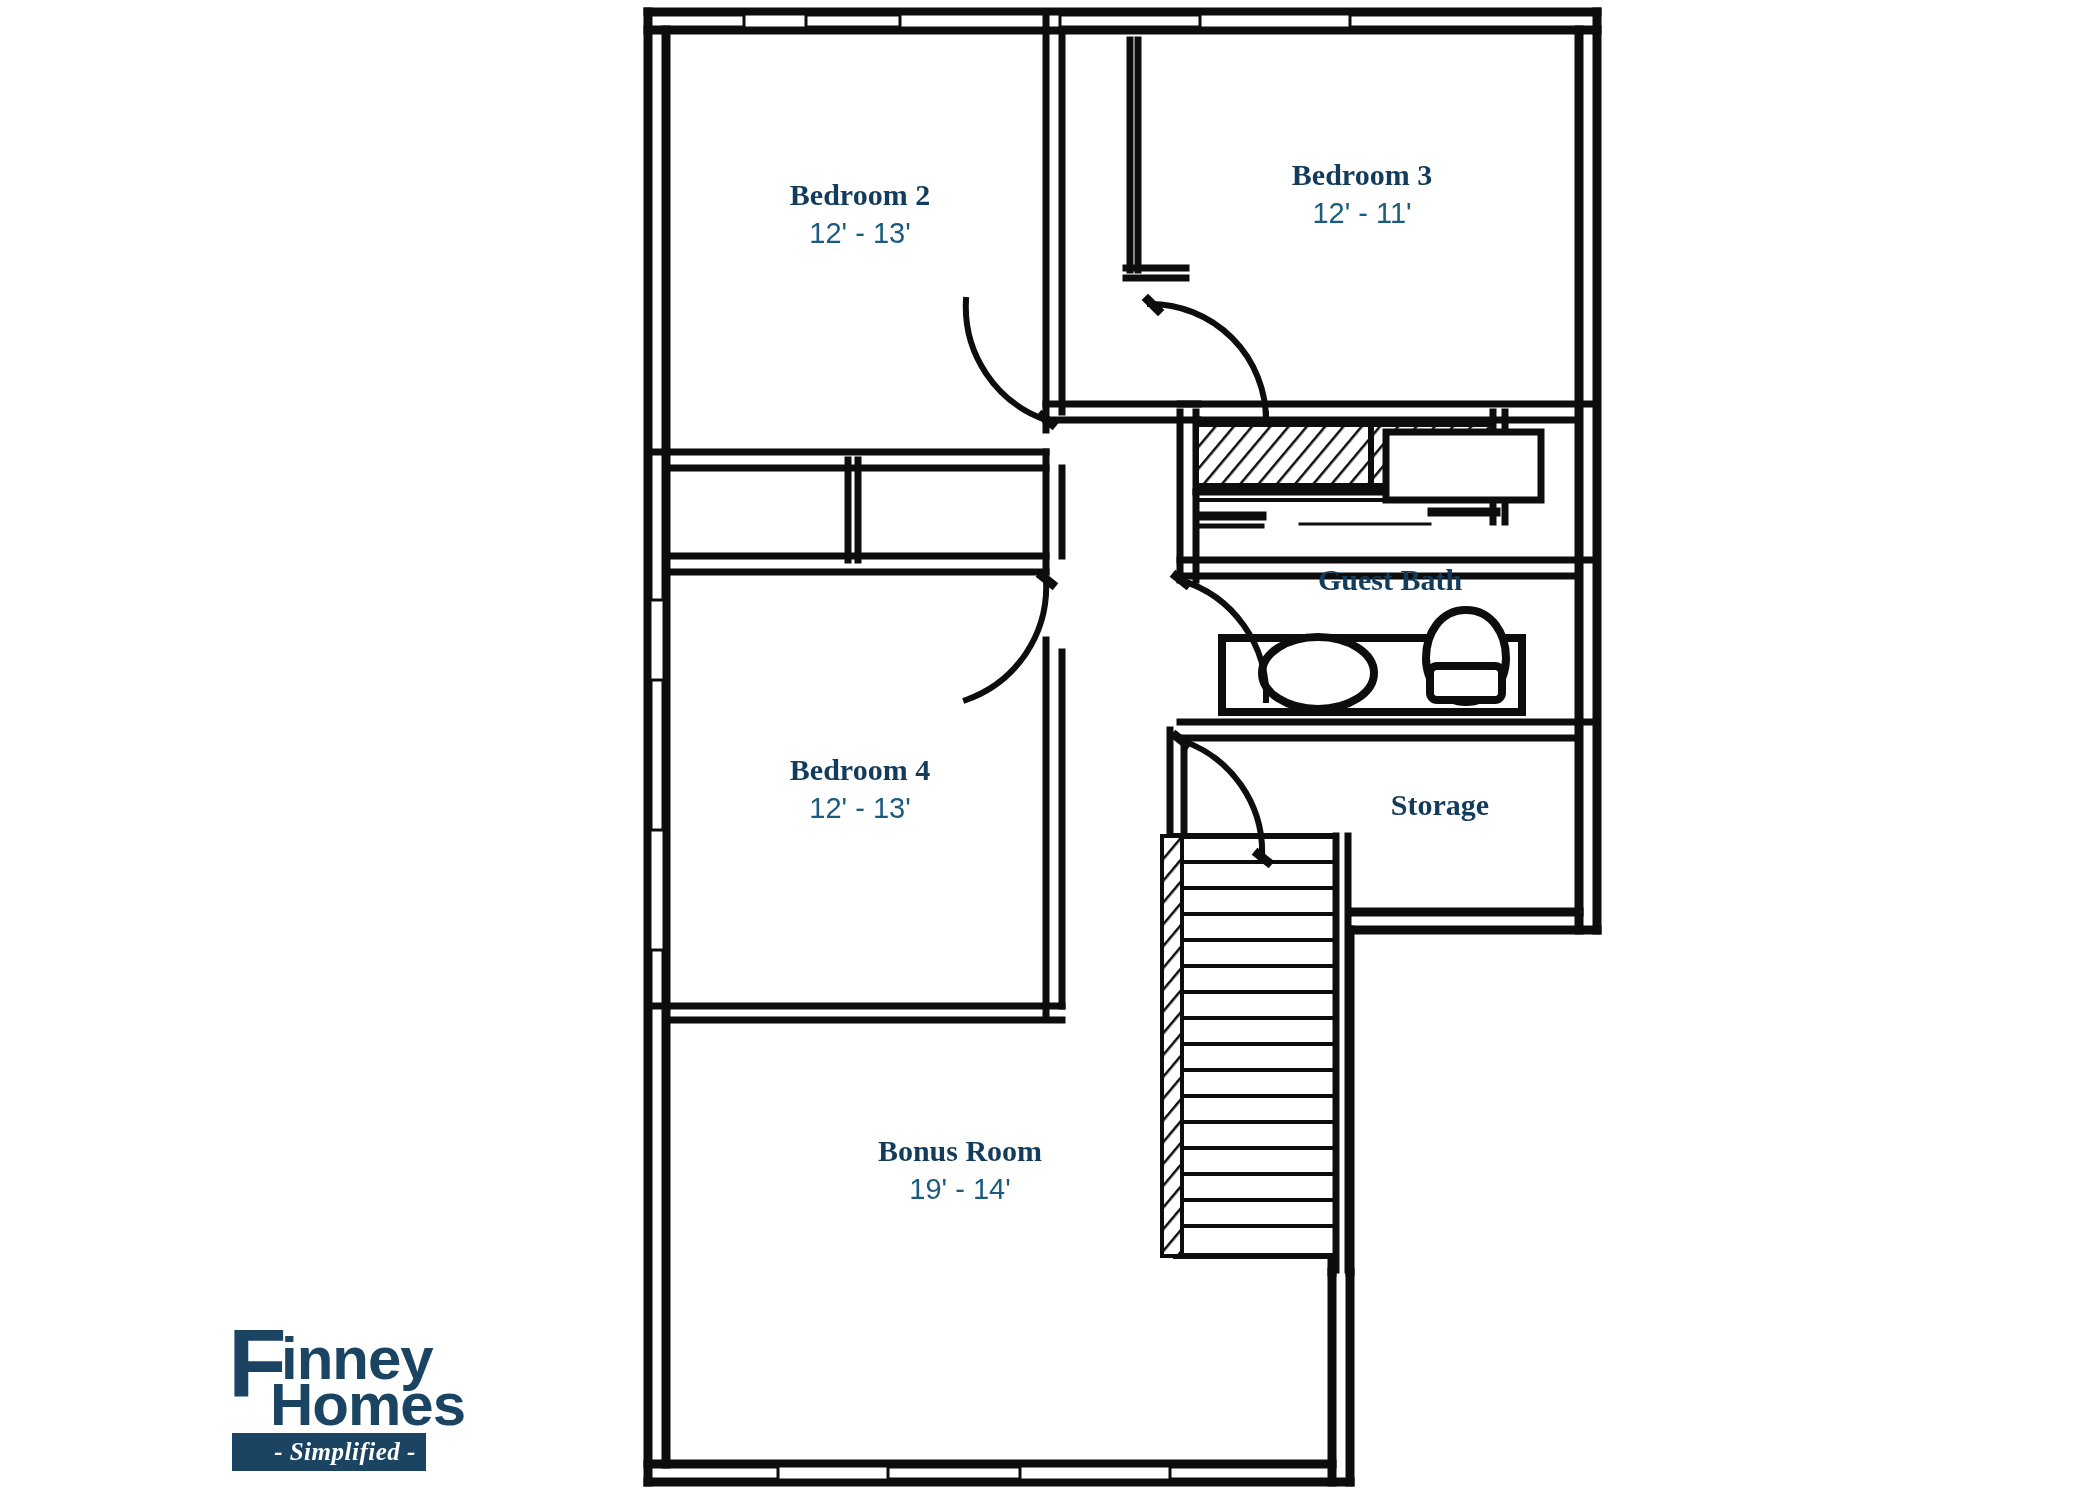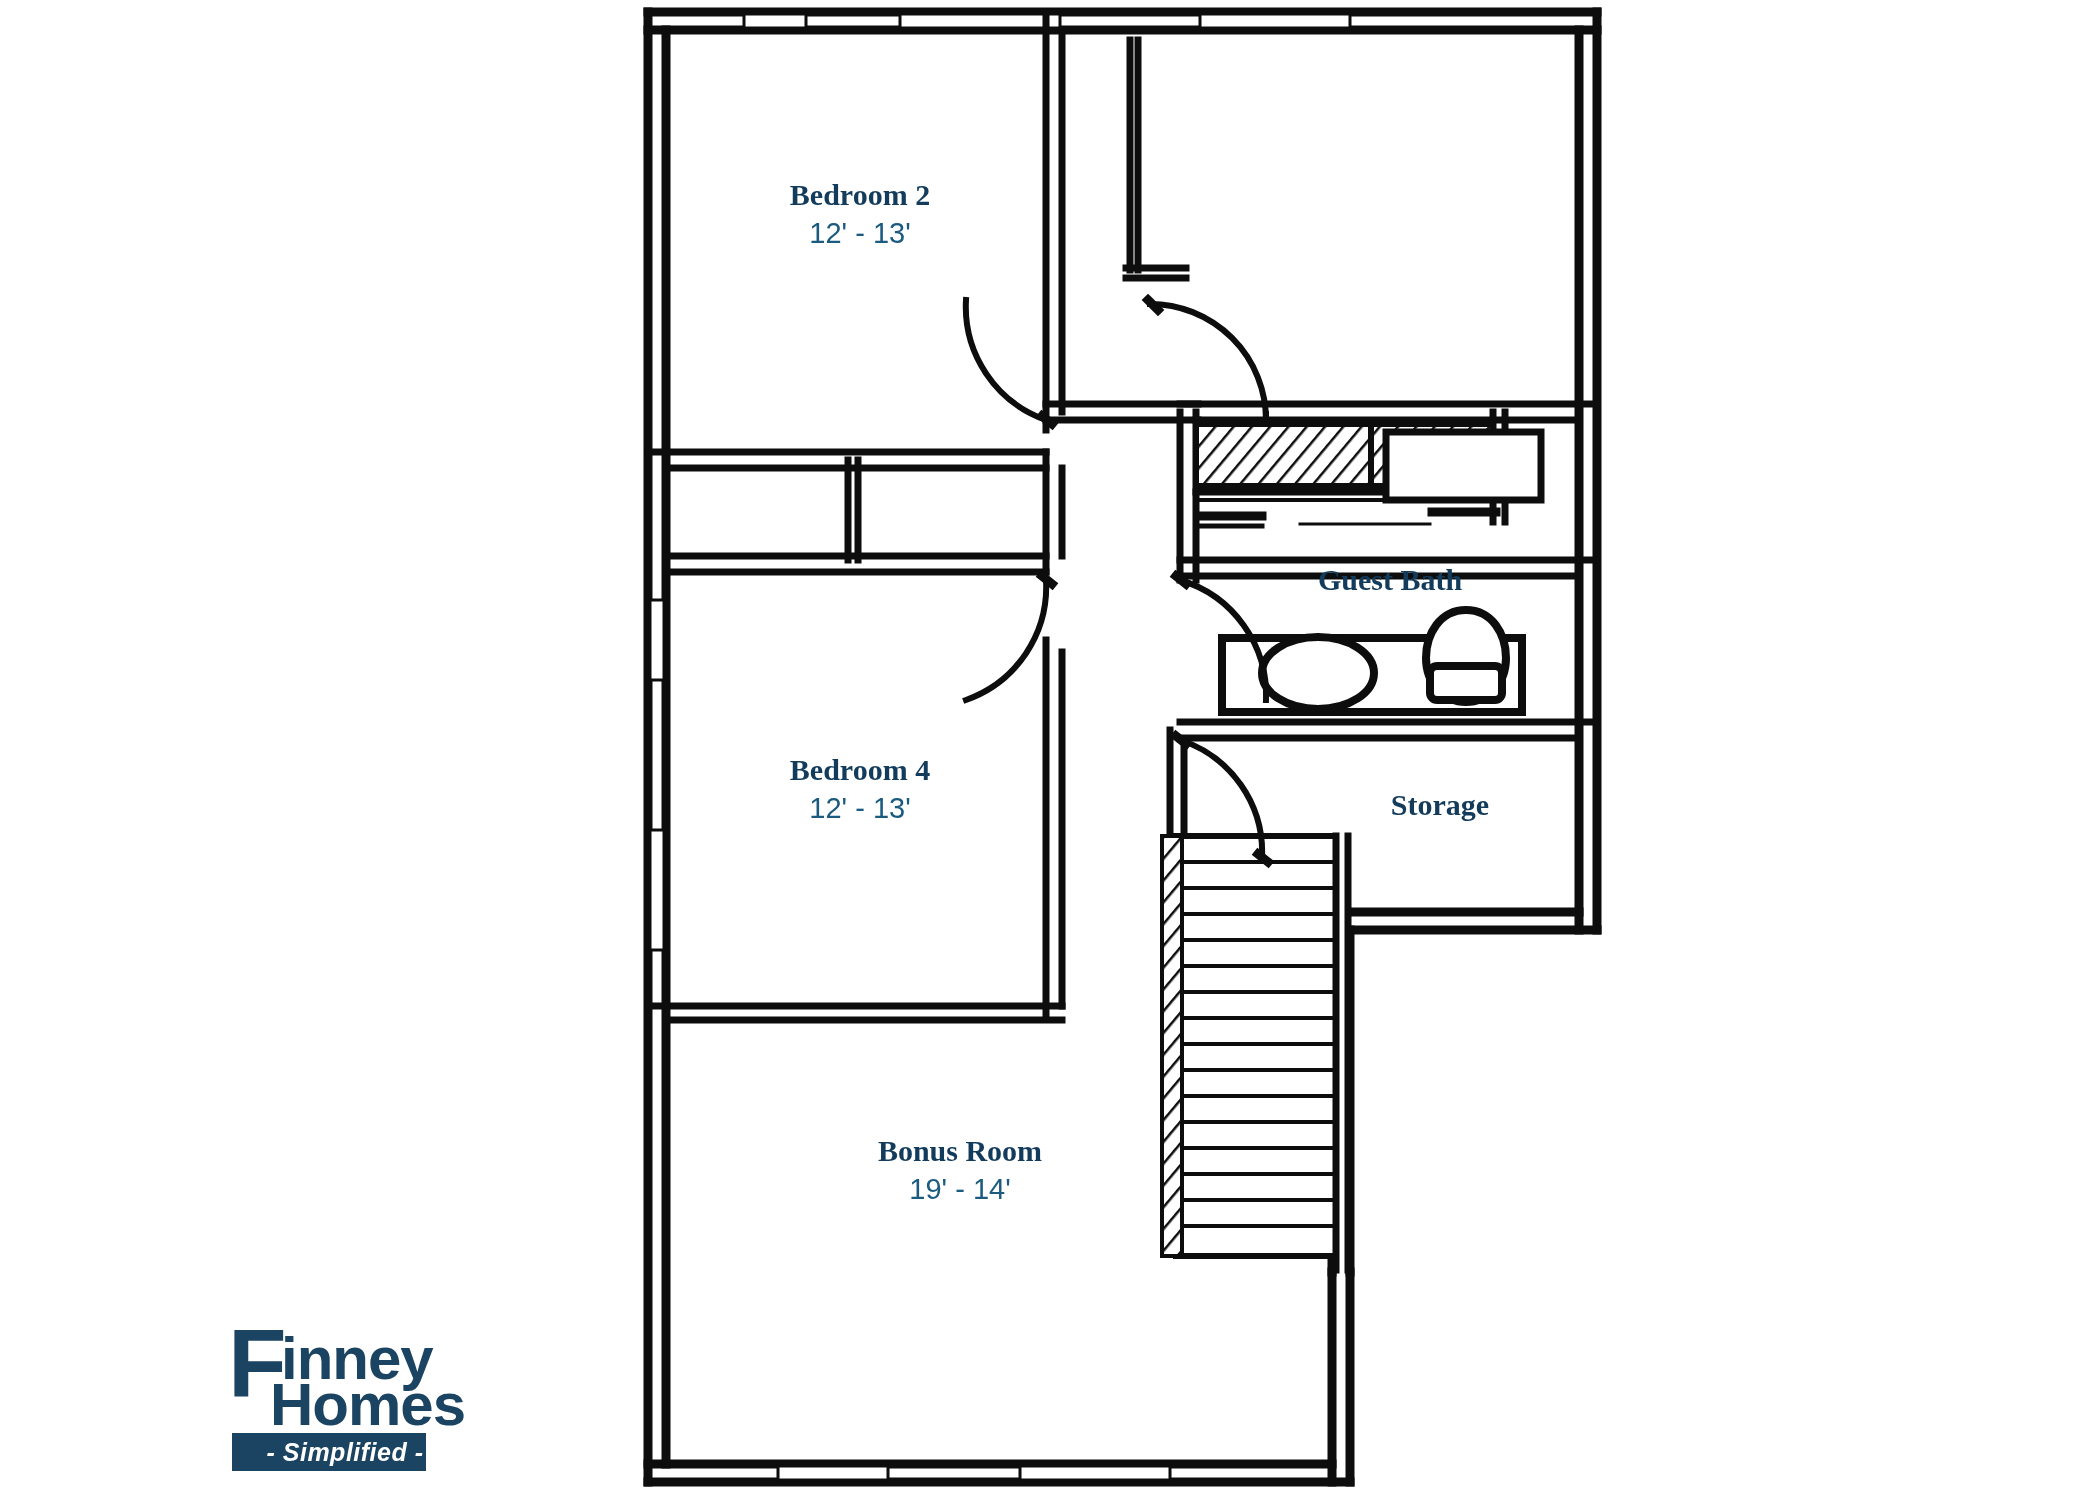--- a/index.html
+++ b/index.html
@@ -29,21 +29,21 @@
   .lg-inney{position:absolute;left:53px;top:6px;
         font-family:"Liberation Sans", sans-serif;font-weight:bold;
         font-size:60px;color:#1b4463;line-height:1;letter-spacing:-1px;margin-top:8px;}
   .lg-homes{position:absolute;left:42px;top:60px;
         font-family:"Liberation Sans", sans-serif;font-weight:bold;
         font-size:60px;color:#1b4463;line-height:1;letter-spacing:-1px;}
   .lg-band{position:absolute;left:4px;top:118px;width:194px;height:38px;
         background:#1b4463;}
   .lg-band span{position:absolute;inset:0;display:flex;align-items:center;
         justify-content:center;color:#ffffff;font-style:italic;
-        font-family:Liberation Sans, sans-serif;font-size:25px;font-weight:bold;
+        font-family:Liberation Serif, serif;font-size:25px;font-weight:bold;
         letter-spacing:.5px;margin-left:32px;}
 </style>
 </head>
 <body>
 
 <div id="plan-root">
 
 
   <svg width="2100" height="1500" viewBox="0 0 2100 1500" style="position:absolute;left:0;top:0;">
     <defs>
@@ -225,20 +225,24 @@
       </g>
 
     </g>
   </svg>
 
   <div class="rlabel" style="left:720px;top:180px;width:280px;">
     <span class="rname">Bedroom 2</span>
     <span class="rdim">12' - 13'</span>
   </div>
 
+  <div class="rlabel" style="left:1222px;top:160px;width:280px;">
+    <span class="rname">Bedroom 3</span>
+    <span class="rdim">12' - 11'</span>
+  </div>
 
   <div class="rlabel" style="left:720px;top:755px;width:280px;">
     <span class="rname">Bedroom 4</span>
     <span class="rdim">12' - 13'</span>
   </div>
 
   <div class="rlabel" style="left:820px;top:1136px;width:280px;">
     <span class="rname">Bonus Room</span>
     <span class="rdim">19' - 14'</span>
   </div>

